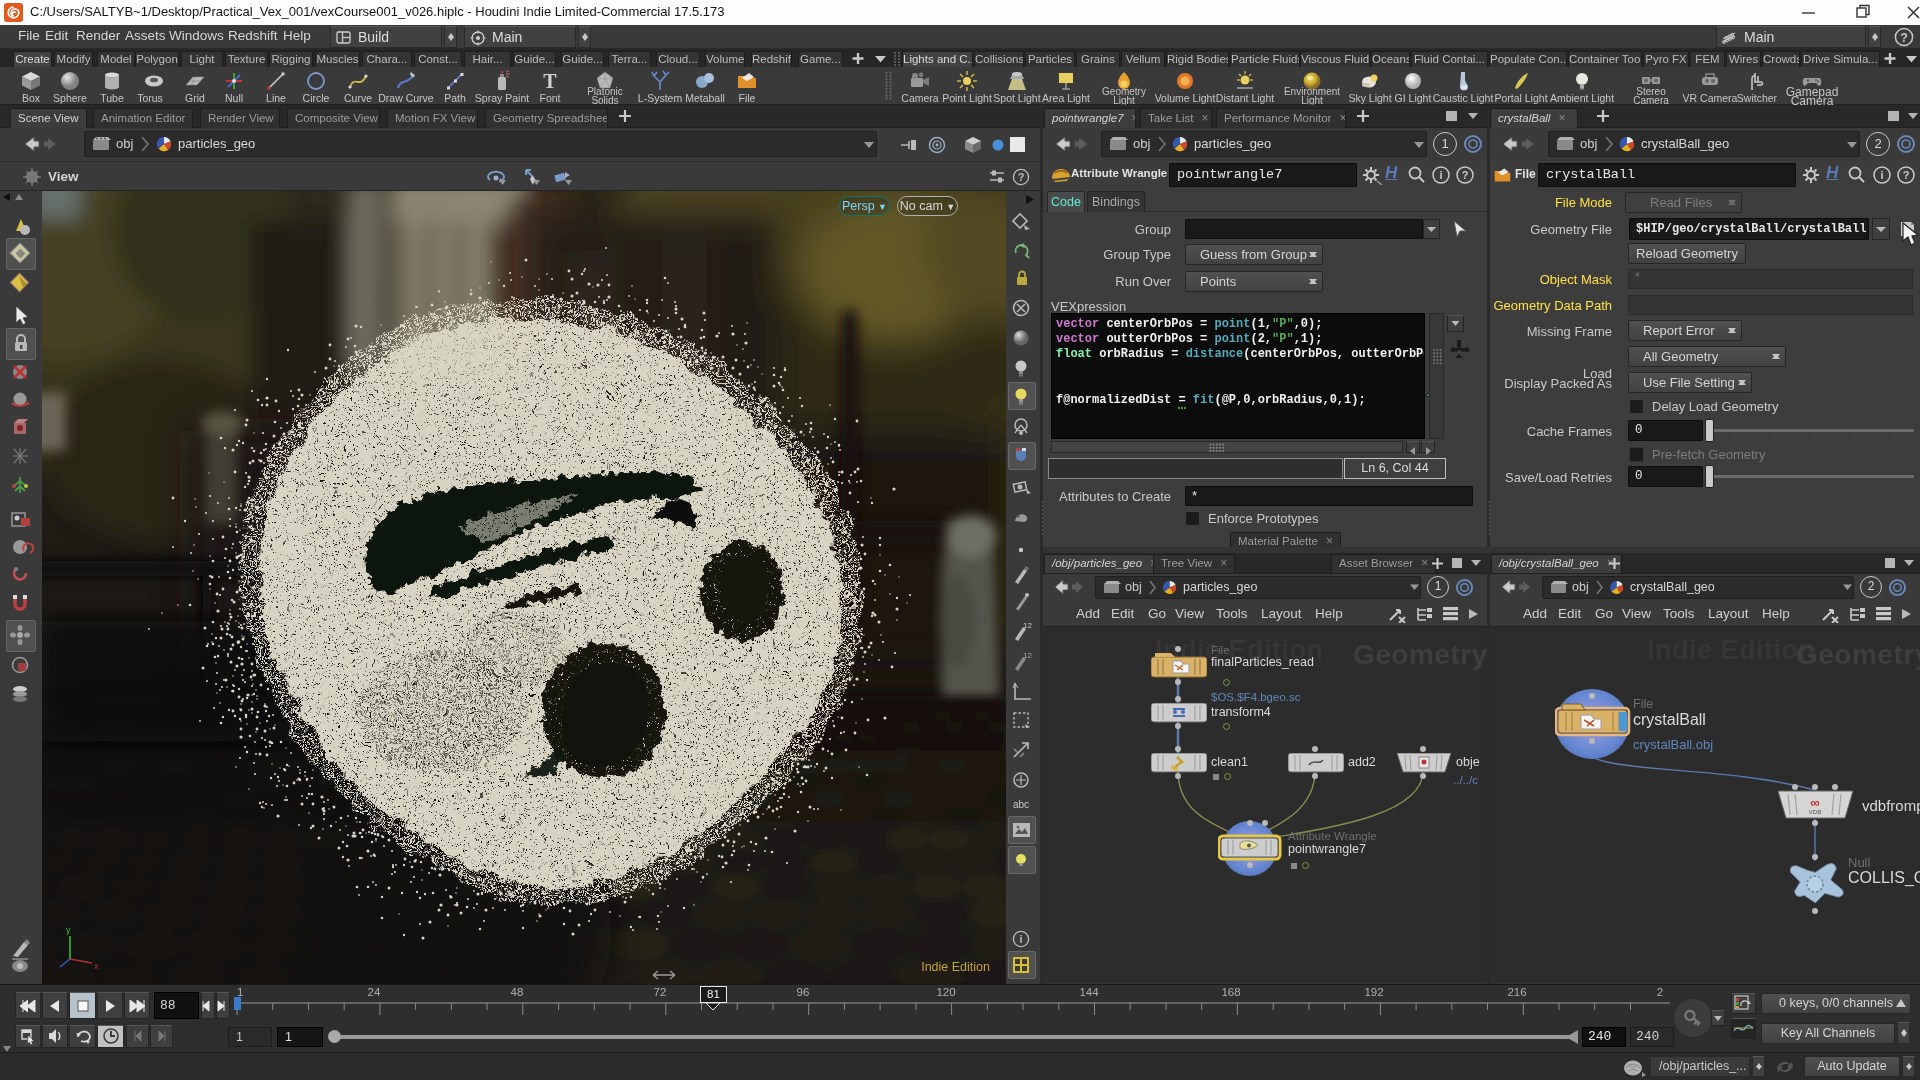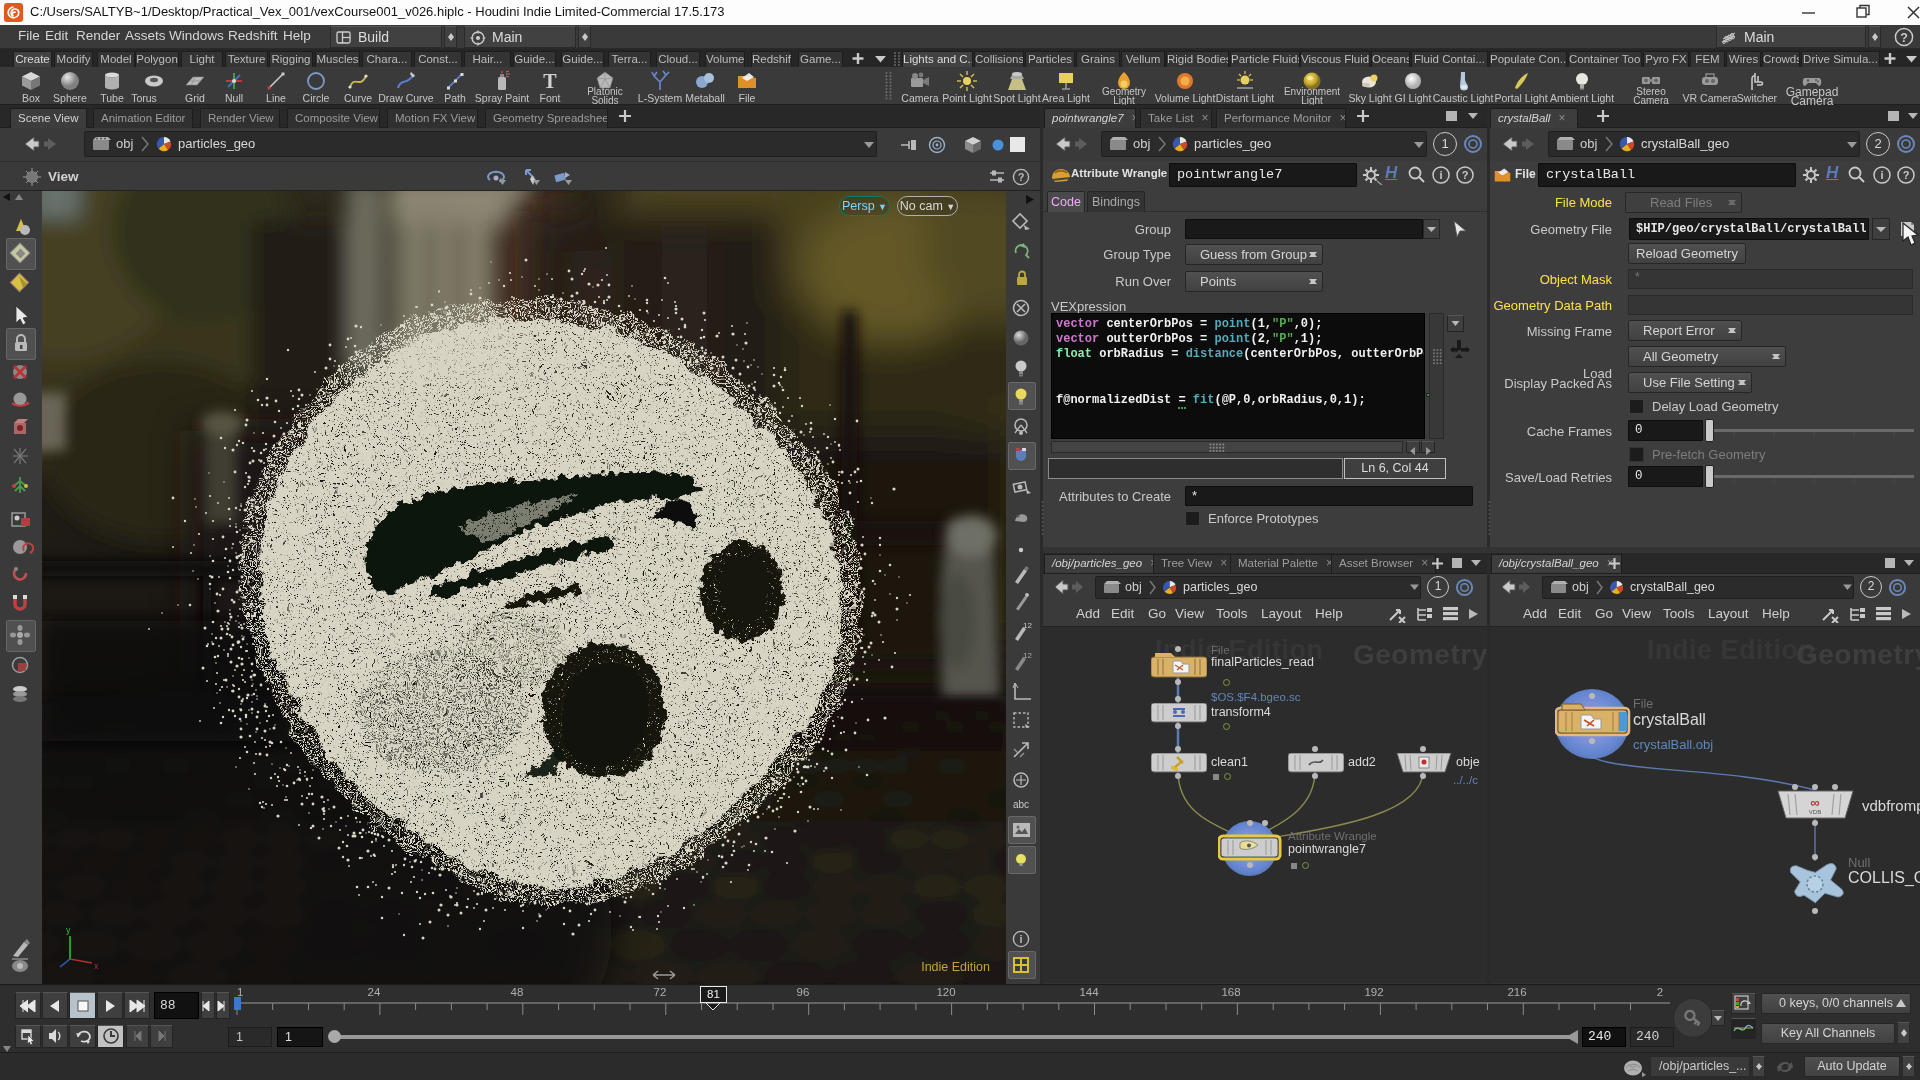--- a/index.html
+++ b/index.html
@@ -171,21 +171,21 @@
       <div class="tool" style="left:30px;top:26px;width:80px">Sphere</div>
       <svg class="abs" style="left:100px;top:2px" width="24" height="24" viewBox="0 0 24 24">
         <path d="M5,6 a7,2.5 0 1,0 14,0 l0,12 a7,2.5 0 1,1 -14,0 Z" fill="#b0b0b0"></path>
         <ellipse cx="12" cy="6" rx="7" ry="2.5" fill="#d9d9d9"></ellipse>
       </svg>
       <div class="tool" style="left:72px;top:26px;width:80px">Tube</div>
       <svg class="abs" style="left:142px;top:2px" width="24" height="24" viewBox="0 0 24 24">
         <ellipse cx="12" cy="12" rx="9" ry="5.5" fill="#c9c9c9"></ellipse>
         <ellipse cx="12" cy="11" rx="4" ry="2.2" fill="#555"></ellipse>
       </svg>
-      <div class="tool" style="left:104px;top:26px;width:80px">Torus</div>
+      <div class="tool" style="left:110px;top:26px;width:80px">Torus</div>
       <svg class="abs" style="left:183px;top:2px" width="24" height="24" viewBox="0 0 24 24">
         <path d="M3,16 L10,8 L21,8 L14,16 Z" fill="#b9b9b9" stroke="#888" stroke-width="0.5"></path>
         <path d="M6.5,12 L17.5,12 M12,8 L8.5,16" stroke="#888" stroke-width="0.7"></path>
       </svg>
       <div class="tool" style="left:155px;top:26px;width:80px">Grid</div>
       <svg class="abs" style="left:222px;top:2px" width="24" height="24" viewBox="0 0 24 24">
         <g stroke-width="2">
           <line x1="12" y1="4" x2="12" y2="20" stroke="#3fa03f"></line>
           <line x1="4" y1="12" x2="20" y2="12" stroke="#c03a3a"></line>
           <line x1="6" y1="18" x2="18" y2="6" stroke="#4a6ac0"></line>
@@ -2924,21 +2924,21 @@
       <svg class="abs" style="left:388px;top:4px" width="20" height="20">
         <circle cx="10" cy="10" r="8" fill="none" stroke="#c9c9c9" stroke-width="1.5"></circle>
         <text x="10" y="14" text-anchor="middle" font-size="11" font-weight="bold" fill="#c9c9c9">i</text>
       </svg>
       <svg class="abs" style="left:412px;top:4px" width="20" height="20">
         <circle cx="10" cy="10" r="8" fill="none" stroke="#c9c9c9" stroke-width="1.5"></circle>
         <text x="10" y="14" text-anchor="middle" font-size="11" font-weight="bold" fill="#c9c9c9">?</text>
       </svg>
     </div>
     <div class="abs" style="left:1043px;top:190px;width:444px;height:22px;border-bottom:1px solid #2e2e2e">
-      <div class="abs" style="left:4px;top:1px;width:38px;height:21px;background:#4a4a4a;border:1px solid #262626;border-bottom:none;border-radius:2px 2px 0 0;color:#f0abfc;font-size:12.5px;text-align:center;line-height:20px">Code</div>
+      <div class="abs" style="left:4px;top:1px;width:38px;height:21px;background:#4a4a4a;border:1px solid #262626;border-bottom:none;border-radius:2px 2px 0 0;color:#5eead4;font-size:12.5px;text-align:center;line-height:20px">Code</div>
       <div class="abs" style="left:44px;top:1px;width:58px;height:21px;background:#333;border:1px solid #262626;border-bottom:none;border-radius:2px 2px 0 0;color:#a9a9a9;font-size:12.5px;text-align:center;line-height:20px">Bindings</div>
     </div>
     <div class="lbl" style="left:1043px;top:222px;width:128px">Group</div>
     <div class="inp" style="left:1185px;top:219px;width:238px;height:20px"></div>
     <div class="abs" style="left:1423px;top:219px;width:17px;height:20px;background:#3f3f3f;border:1px solid #262626"><svg width="15" height="18">
         <path d="M3,7 l4.5,5 4.5,-5 z" fill="#b9b9b9"></path>
       </svg></div>
     <svg class="abs" style="left:1450px;top:219px" width="20" height="20">
       <path d="M4,2 L16,12 L10,12 L7,18 Z" fill="#e8e8e8" stroke="#555" stroke-width="1"></path>
     </svg>
@@ -3127,21 +3127,21 @@
     <svg class="abs" style="left:1714px;top:478px" width="200" height="6">
       <line x1="20" y1="0" x2="20" y2="5" stroke="#4a4a4a" stroke-width="1"></line>
       <line x1="60" y1="0" x2="60" y2="5" stroke="#4a4a4a" stroke-width="1"></line>
       <line x1="100" y1="0" x2="100" y2="5" stroke="#4a4a4a" stroke-width="1"></line>
       <line x1="140" y1="0" x2="140" y2="5" stroke="#4a4a4a" stroke-width="1"></line>
       <line x1="180" y1="0" x2="180" y2="5" stroke="#4a4a4a" stroke-width="1"></line>
     </svg>
 <div class="abs tabrow" style="left:1043px;top:553px;width:444px;height:21px;border-bottom:1px solid #1f1f1f"></div>
     <div class="ptab on it" style="left:1044px;top:554px;height:19px;line-height:17px;font-size:11.5px">/obj/particles_geo<span class="x">×</span></div>
     <div class="ptab" style="left:1153px;top:554px;height:19px;line-height:17px;font-size:11.5px">Tree View<span class="x">×</span></div>
-    <div class="ptab" style="left:1230px;top:554px;height:19px;line-height:17px;font-size:11.5px">Material Palette<span class="x">×</span></div>
+    <div class="ptab" style="left:1230px;top:532px;height:19px;line-height:17px;font-size:11.5px">Material Palette<span class="x">×</span></div>
     <div class="ptab" style="left:1331px;top:554px;height:19px;line-height:17px;font-size:11.5px">Asset Browser<span class="x">×</span></div>
     <svg class="abs" style="left:1431px;top:557px" width="13" height="13">
       <path d="M6.5,1 v11 M1,6.5 h11" stroke="#c9c9c9" stroke-width="2.2"></path>
     </svg>
     <svg class="abs" style="left:1452px;top:558px" width="30" height="11">
       <rect x="0" y="0" width="10" height="10" fill="#b5b5b5"></rect>
       <path d="M19,2 l5,6 5,-6 z" fill="#b5b5b5"></path>
     </svg>
     <div class="abs navbar" style="left:1043px;top:574px;width:444px;height:27px">
       <svg class="abs" style="left:8px;top:4px" width="40" height="18">

